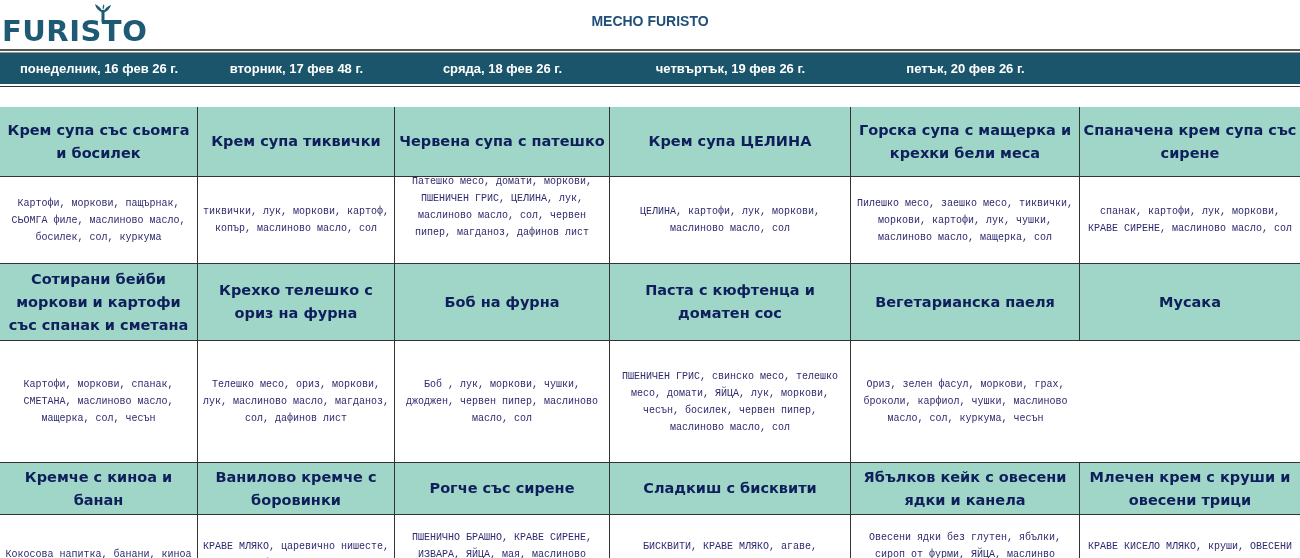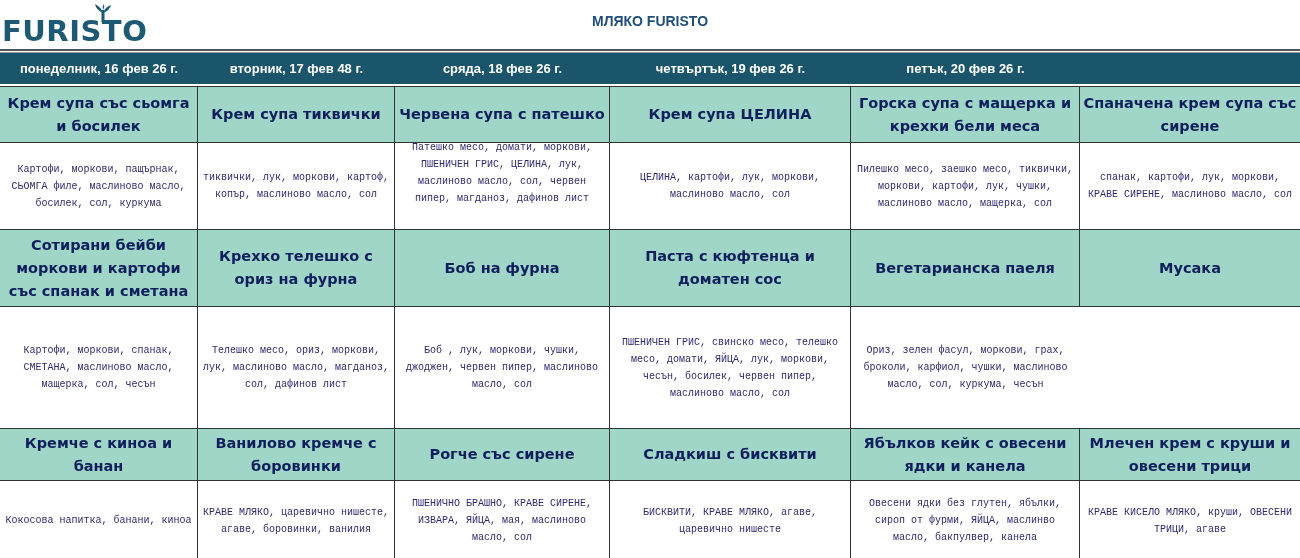--- a/index.html
+++ b/index.html
@@ -50,21 +50,21 @@
     .ing .cell-text {
       font-family: Liberation Mono, monospace; font-size: 10px;
       line-height: 17px; color: #2e2a6e;
     }
     .c0 { width: 198px; }
     .c1 { width: 197px; }
     .c2 { width: 215px; }
     .c3 { width: 241px; }
     .c4 { width: 229px; }
     .c5 { width: 220px; }
-    .h-r1d { height: 56px; }
+    .h-r1d { height: 70px; margin-top: 20px; }
     .h-r1i { height: 87px; }
     .h-r2d { height: 77px; }
     .h-r2i { height: 122px; }
     .h-r3d { height: 52px; }
     .h-r3i { height: 80px; }
     .clip { align-items: flex-start; }
     .clip .cell-text { margin-top: -4px; }
   </style>
 </head>
 <body>
@@ -72,21 +72,21 @@
 <div class="header">
   <div class="logo">
     <svg class="logo-sprout" viewBox="0 0 22 18">
       <path d="M11 18 L11 6" stroke="#1e5a73" stroke-width="3" fill="none"></path>
       <path d="M11 9 Q4 6 3 0 Q9 3 11 9Z" fill="#1e5a73"></path>
       <path d="M11 9 Q18 6 19 1 Q13 3 11 9Z" fill="#1e5a73"></path>
       <path d="M11 6 Q10 2 12 0 Q13 3 11 6Z" fill="#1e5a73"></path>
     </svg>
     <div class="logo-text">FURISTO</div>
   </div>
-  <div class="page-title">МЛЯКО FURISTO</div>
+  <div class="page-title">МЕСНО FURISTO</div>
 </div>
 <div class="rule1"></div>
 <div class="rule2"></div>
 
 <div class="daybar">
   <div class="day c0">понеделник, 16 фев 26 г.</div>
   <div class="day c1">вторник, 17 фев 48 г.</div>
   <div class="day c2">сряда, 18 фев 26 г.</div>
   <div class="day c3">четвъртък, 19 фев 26 г.</div>
   <div class="day c4">петък, 20 фев 26 г.</div>

